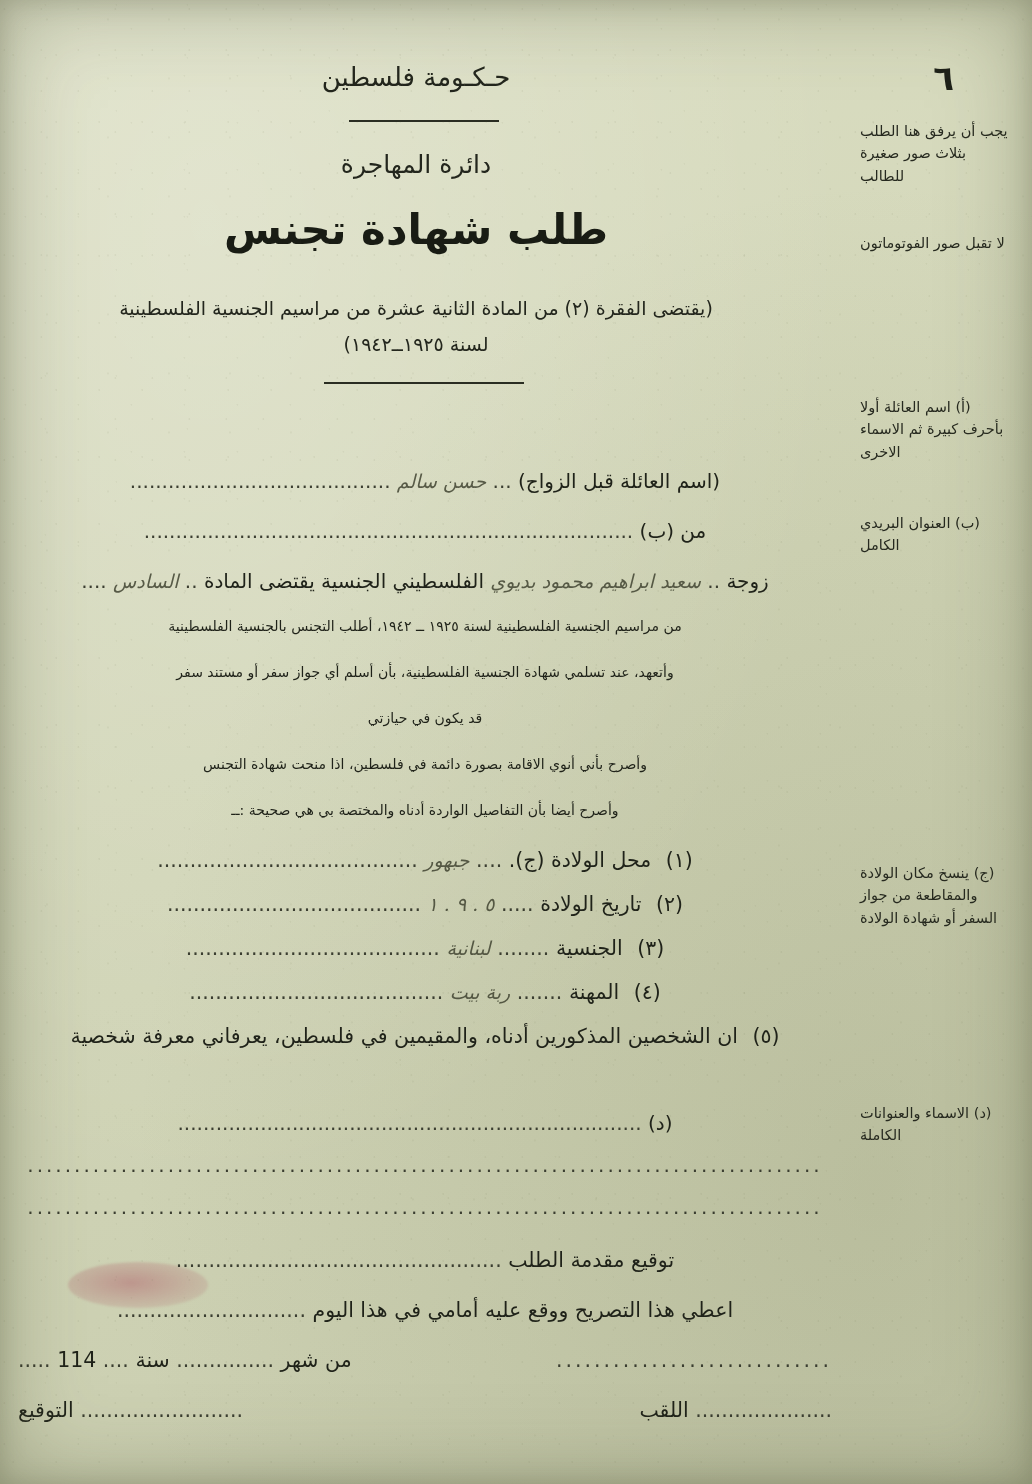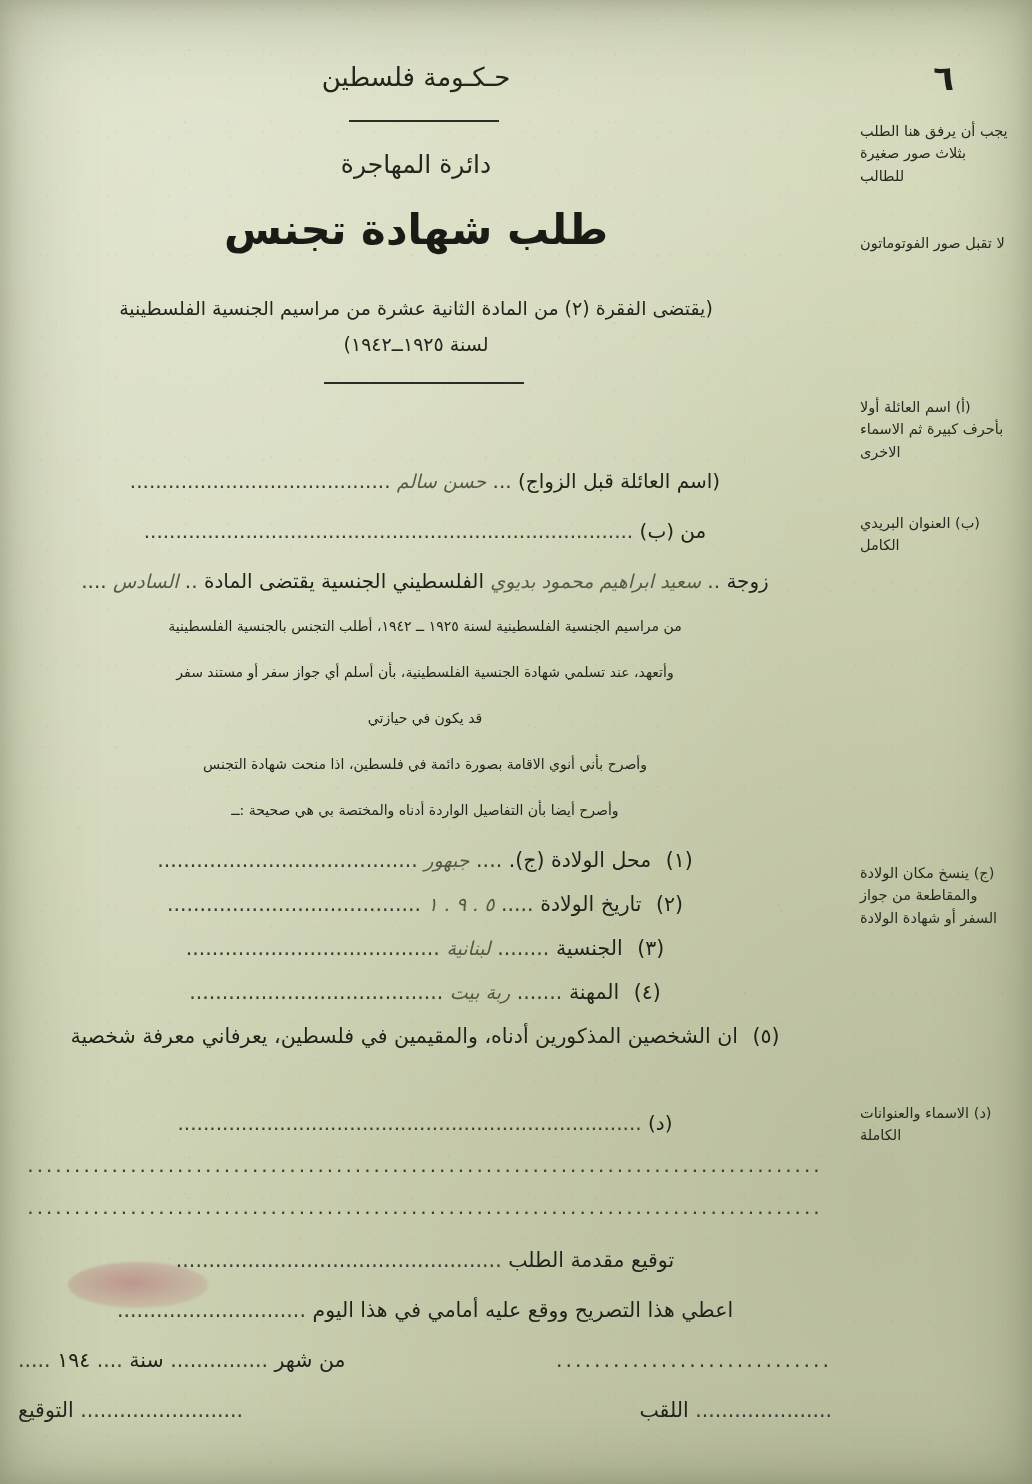--- a/index.html
+++ b/index.html
@@ -313,21 +313,21 @@
       <span class="dots">.............................</span>
     </div>
 
     <div class="foot foot-split" style="top:1348px;">
       <span class="dots">.............................</span>
       <span>
         <span>من شهر</span>
         <span class="dots">...............</span>
         <span>سنة</span>
         <span class="dots">....</span>
-        <span>١٩٤</span>
+        <span>114</span>
         <span class="dots">.....</span>
       </span>
     </div>
 
     <div class="foot foot-split" style="top:1398px;">
       <span>
         <span class="dots">.....................</span>
         <span>اللقب</span>
       </span>
       <span>

